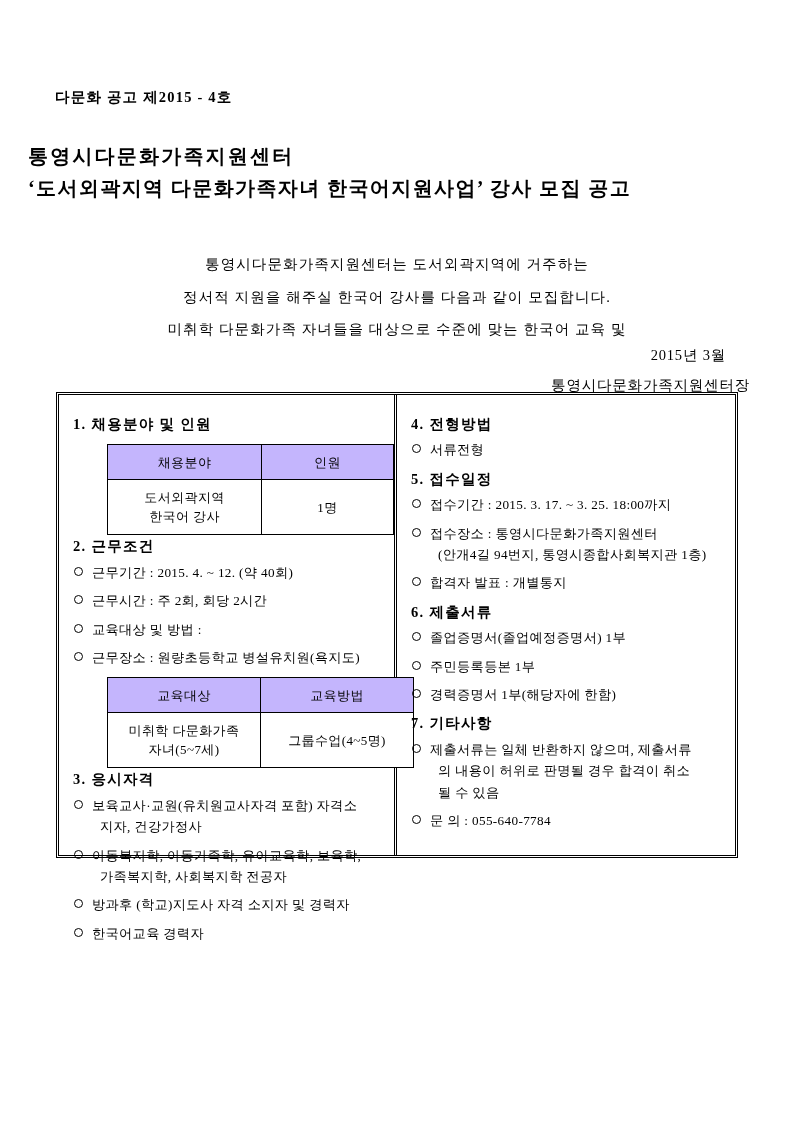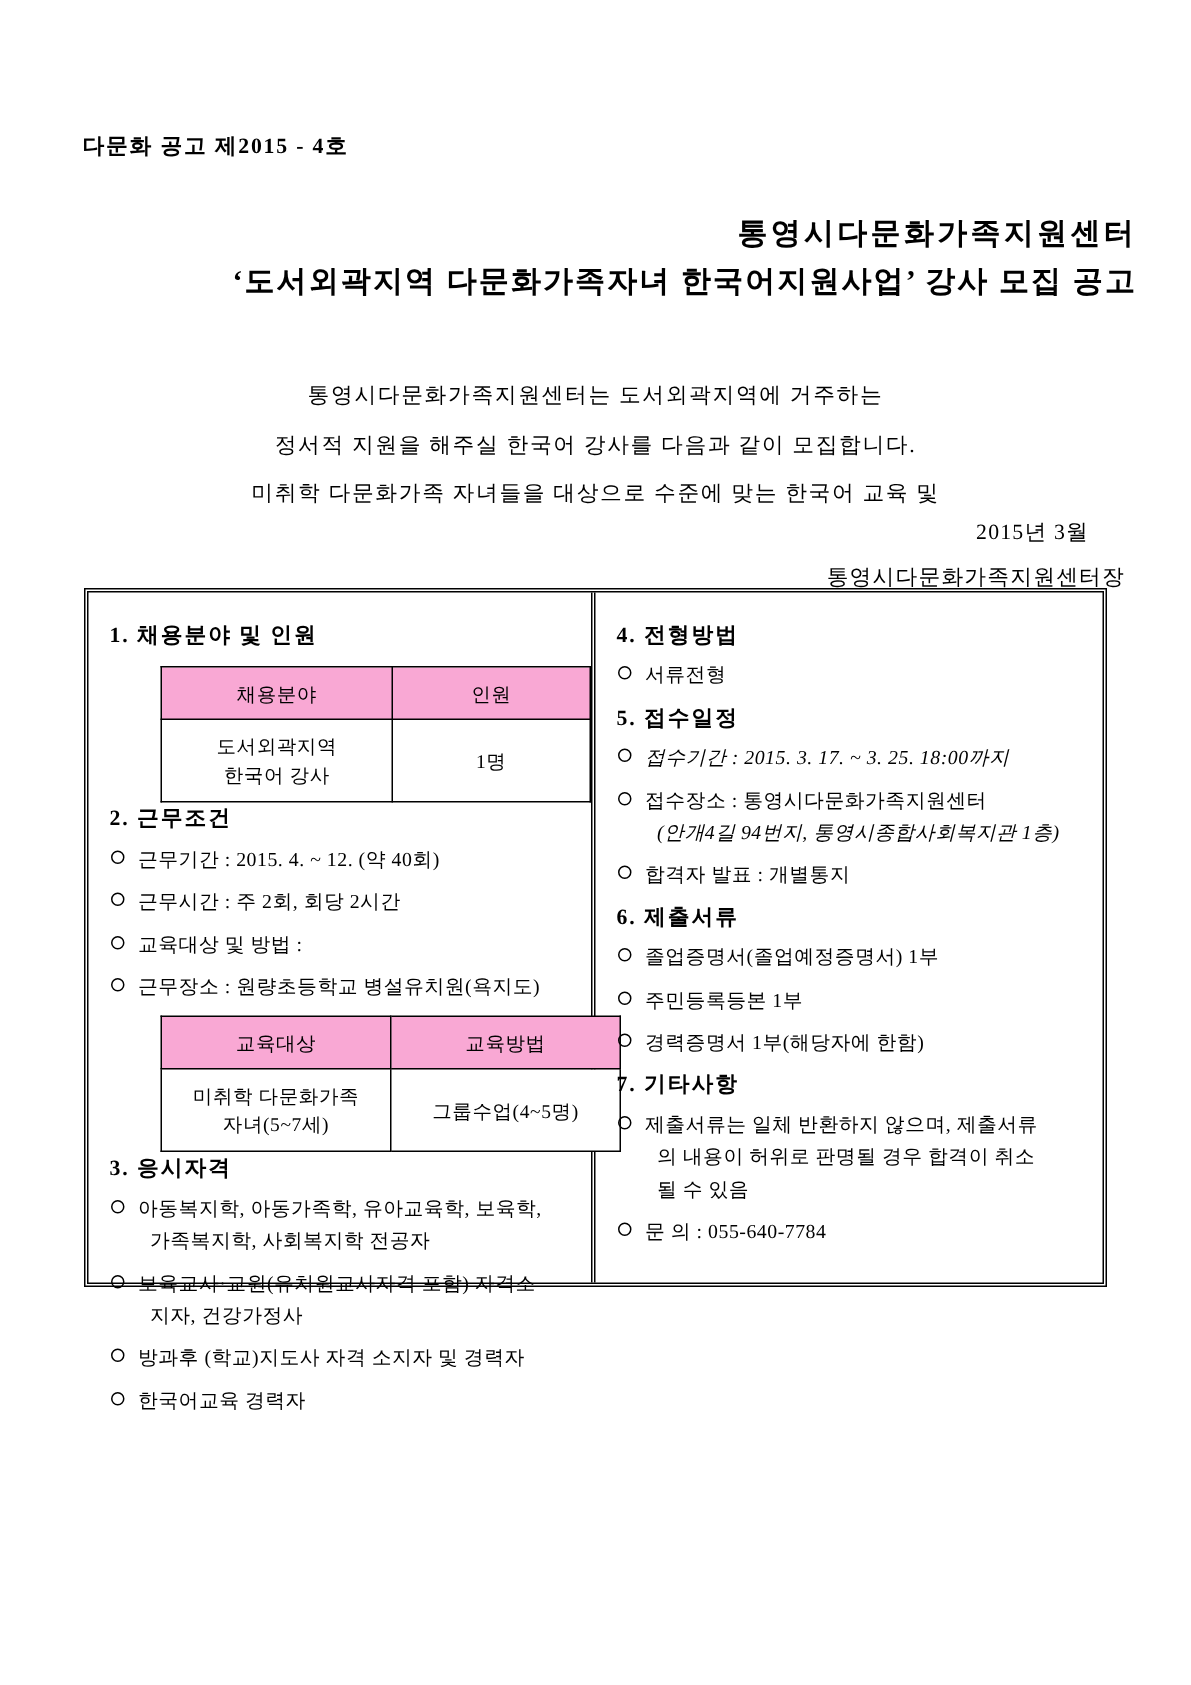--- a/index.html
+++ b/index.html
@@ -30,24 +30,24 @@
     position: absolute;
     left: 55px;
     top: 88px;
     font-size: 14.5px;
     font-weight: bold;
     letter-spacing: 1.2px;
   }
 
   .title-block {
     position: absolute;
-    left: 44px;
+    left: 28px;
     top: 142px;
     width: 714px;
-    text-align: right;
+    text-align: left;
   }
   .title-line-1 {
     font-size: 20px;
     font-weight: bold;
     letter-spacing: 2.2px;
     line-height: 1.45;
   }
   .title-line-2 {
     font-size: 20px;
     font-weight: bold;
@@ -155,36 +155,36 @@
     border: 1.4px solid #000000;
     text-align: center;
     vertical-align: middle;
     font-size: 13px;
     font-weight: normal;
     letter-spacing: 0.4px;
     padding: 4px 4px;
     line-height: 1.5;
   }
   table.dt thead th {
-    background: #f9a8d4;
+    background: #c4b5fd;
     height: 26px;
   }
   table.dt tbody td {
     background: #ffffff;
     height: 46px;
   }
   .t1 { width: 268px; }
   .t1 .c1 { width: 145px; }
   .t1 .c2 { width: 123px; }
   .t2 { width: 288px; }
   .t2 .c1 { width: 144px; }
   .t2 .c2 { width: 144px; }
 
   .table-wrap-2 { margin-top: 2px; }
-  .nowrap { white-space: nowrap; font-style: italic; }
+  .nowrap { white-space: nowrap; }
 </style>
 </head>
 <body>
 
 <div class="page">
 
   <div class="doc-number">다문화 공고 제2015 - 4호</div>
 
   <div class="title-block">
     <div class="title-line-1">통영시다문화가족지원센터</div>
@@ -261,27 +261,27 @@
             </td>
             <td>그룹수업(4~5명)</td>
           </tr>
         </tbody>
       </table>
 
       <h2 class="sec sec-gap-lg">3. 응시자격</h2>
       <ul class="bul">
         <li>
           <span class="circle-icon"></span>
+          <span class="cont">보육교사·교원(유치원교사자격 포함) 자격소</span>
+          <span class="cont-ind">지자, 건강가정사</span>
+        </li>
+        <li>
+          <span class="circle-icon"></span>
           <span class="cont">아동복지학, 아동가족학, 유아교육학, 보육학,</span>
           <span class="cont-ind">가족복지학, 사회복지학 전공자</span>
-        </li>
-        <li>
-          <span class="circle-icon"></span>
-          <span class="cont">보육교사·교원(유치원교사자격 포함) 자격소</span>
-          <span class="cont-ind">지자, 건강가정사</span>
         </li>
         <li>
           <span class="circle-icon"></span>
           <span class="cont">방과후 (학교)지도사 자격 소지자 및 경력자</span>
         </li>
         <li>
           <span class="circle-icon"></span>
           <span class="cont">한국어교육 경력자</span>
         </li>
       </ul>

